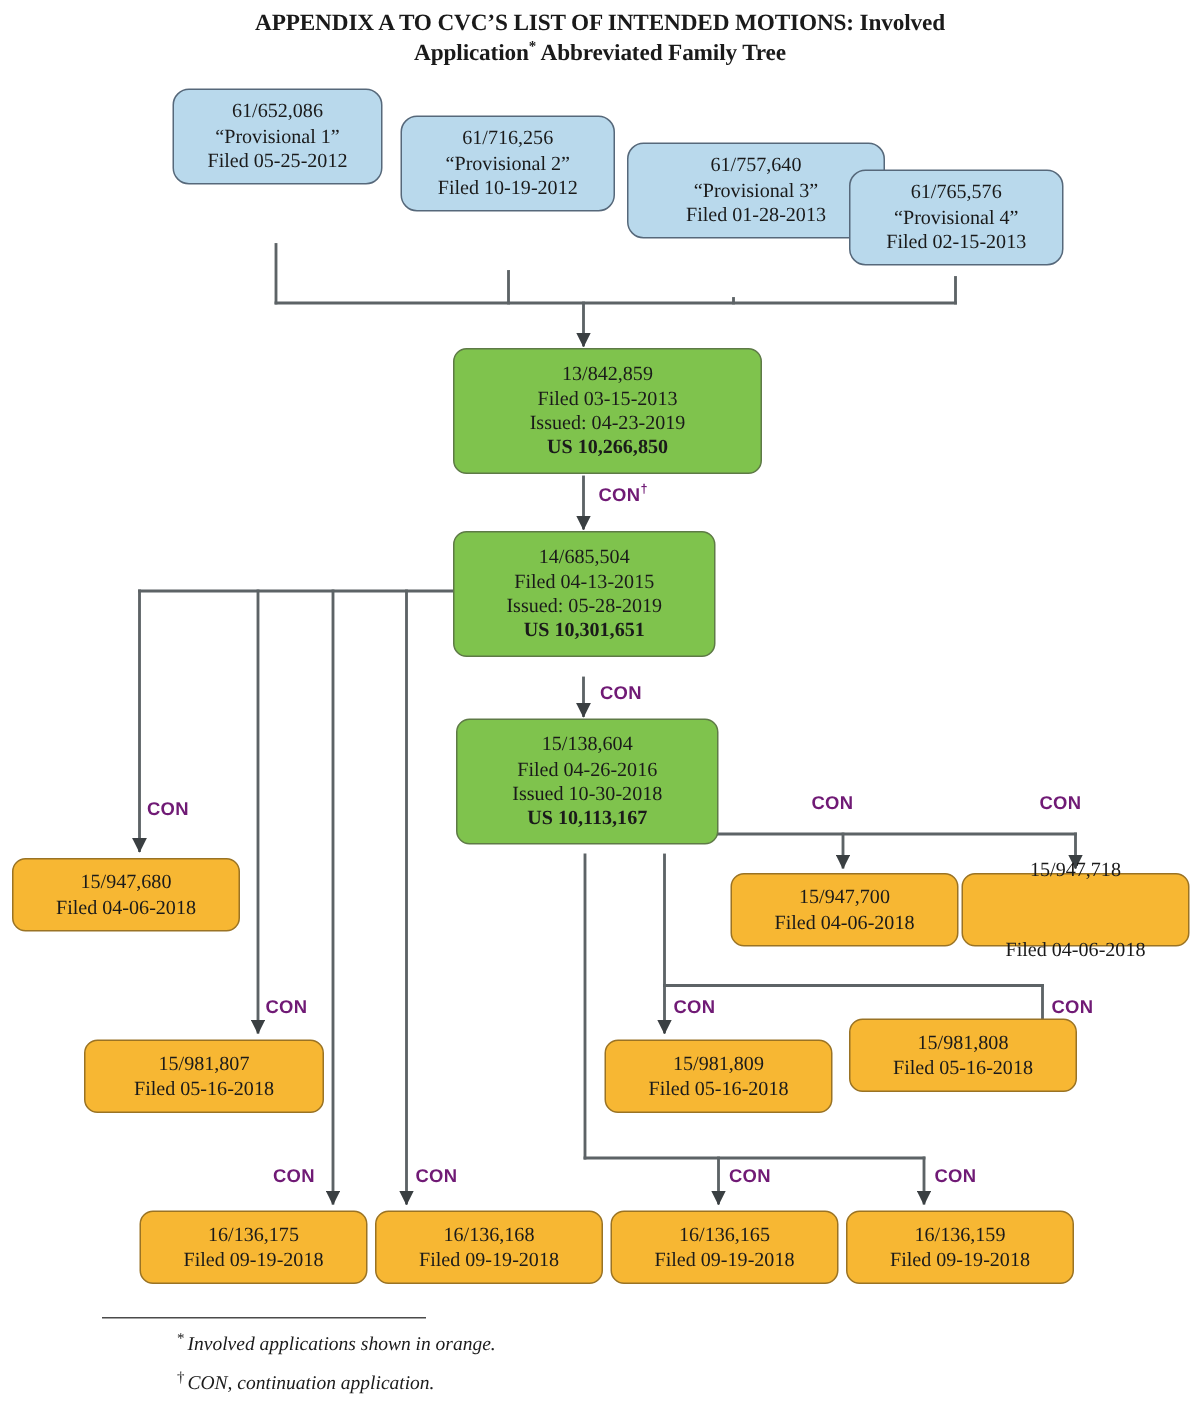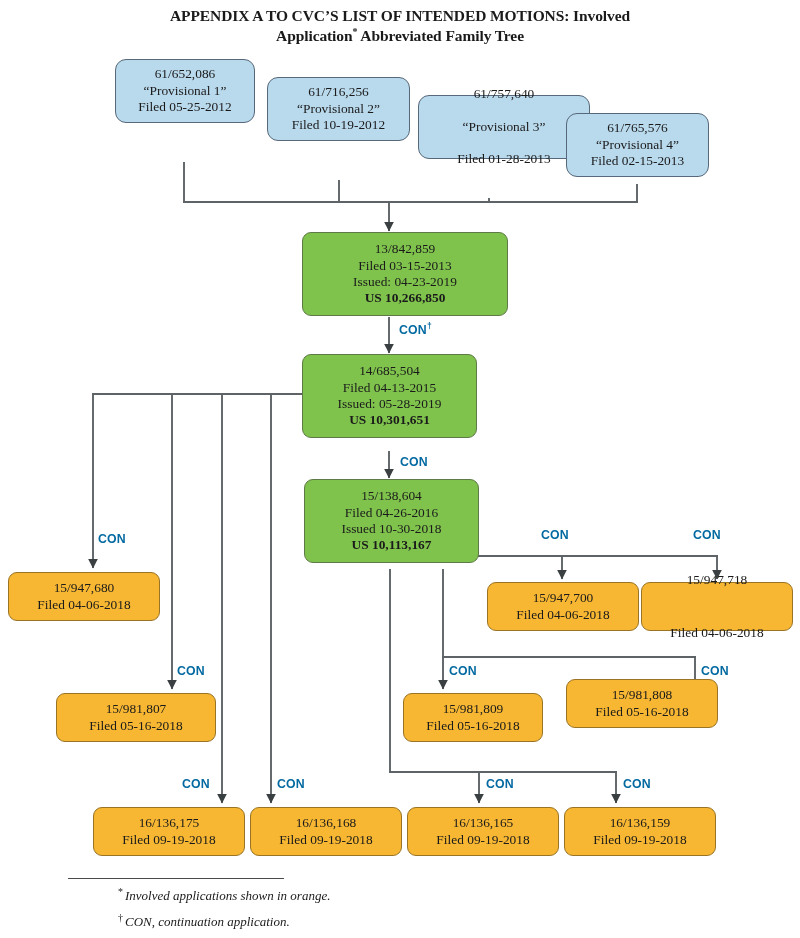--- a/index.html
+++ b/index.html
@@ -25,21 +25,21 @@
         justify-content:center;text-align:center;
         font-size:13.4px;line-height:1.23;padding:9px 4px;}
   .node .ln{display:block;white-space:nowrap;}
   .node .ln.b{font-weight:bold;}
 
   .prov{background:#b9d9ec;border-color:#56687a;border-radius:11px;}
   .green{background:#7fc34d;border-color:#5e7a46;}
   .orange{background:#f7b733;border-color:#9a7324;}
 
   
-  .con{position:absolute;z-index:4;color:#0369a1;font-weight:bold;
+  .con{position:absolute;z-index:4;color:#701a75;font-weight:bold;
        font-family:"Liberation Sans","DejaVu Sans",sans-serif;
        font-size:12.3px;letter-spacing:.2px;white-space:nowrap;}
   .con sup{font-size:8.5px;vertical-align:super;line-height:0;}
 
   
   #fnrule{position:absolute;left:68px;top:878px;width:216px;height:0;
           border-top:1.2px solid #4a4a4a;z-index:2;}
   .fn{position:absolute;z-index:2;font-style:italic;font-size:13px;
       white-space:nowrap;}
   .fn sup{font-style:normal;font-size:10px;vertical-align:super;line-height:0;
@@ -101,21 +101,21 @@
     <span class="ln">“Provisional 1”</span>
     <span class="ln">Filed 05-25-2012</span>
   </div>
 
   <div class="node prov" style="left:267px;top:77px;width:143px;height:64px;justify-content:center;">
     <span class="ln">61/716,256</span>
     <span class="ln">“Provisional 2”</span>
     <span class="ln">Filed 10-19-2012</span>
   </div>
 
-  <div class="node prov" style="left:418px;top:95px;width:172px;height:64px;gap:16px;">
+  <div class="node prov" style="left:418px;top:95px;width:172px;height:64px;">
     <span class="ln">61/757,640</span>
     <span class="ln">“Provisional 3”</span>
     <span class="ln">Filed 01-28-2013</span>
   </div>
 
   <div class="node prov" style="left:566px;top:113px;width:143px;height:64px;">
     <span class="ln">61/765,576</span>
     <span class="ln">“Provisional 4”</span>
     <span class="ln">Filed 02-15-2013</span>
   </div>
@@ -154,21 +154,21 @@
   <div class="node orange" style="left:641px;top:582px;width:152px;height:49px;gap:36px;">
     <span class="ln">15/947,718</span>
     <span class="ln">Filed 04-06-2018</span>
   </div>
 
   <div class="node orange" style="left:56px;top:693px;width:160px;height:49px;">
     <span class="ln">15/981,807</span>
     <span class="ln">Filed 05-16-2018</span>
   </div>
 
-  <div class="node orange" style="left:403px;top:693px;width:140px;height:49px;text-align:right;">
+  <div class="node orange" style="left:403px;top:693px;width:152px;height:49px;text-align:right;">
     <span class="ln">15/981,809</span>
     <span class="ln">Filed 05-16-2018</span>
   </div>
 
   <div class="node orange" style="left:566px;top:679px;width:152px;height:49px;">
     <span class="ln">15/981,808</span>
     <span class="ln">Filed 05-16-2018</span>
   </div>
 
   <div class="node orange" style="left:93px;top:807px;width:152px;height:49px;">

